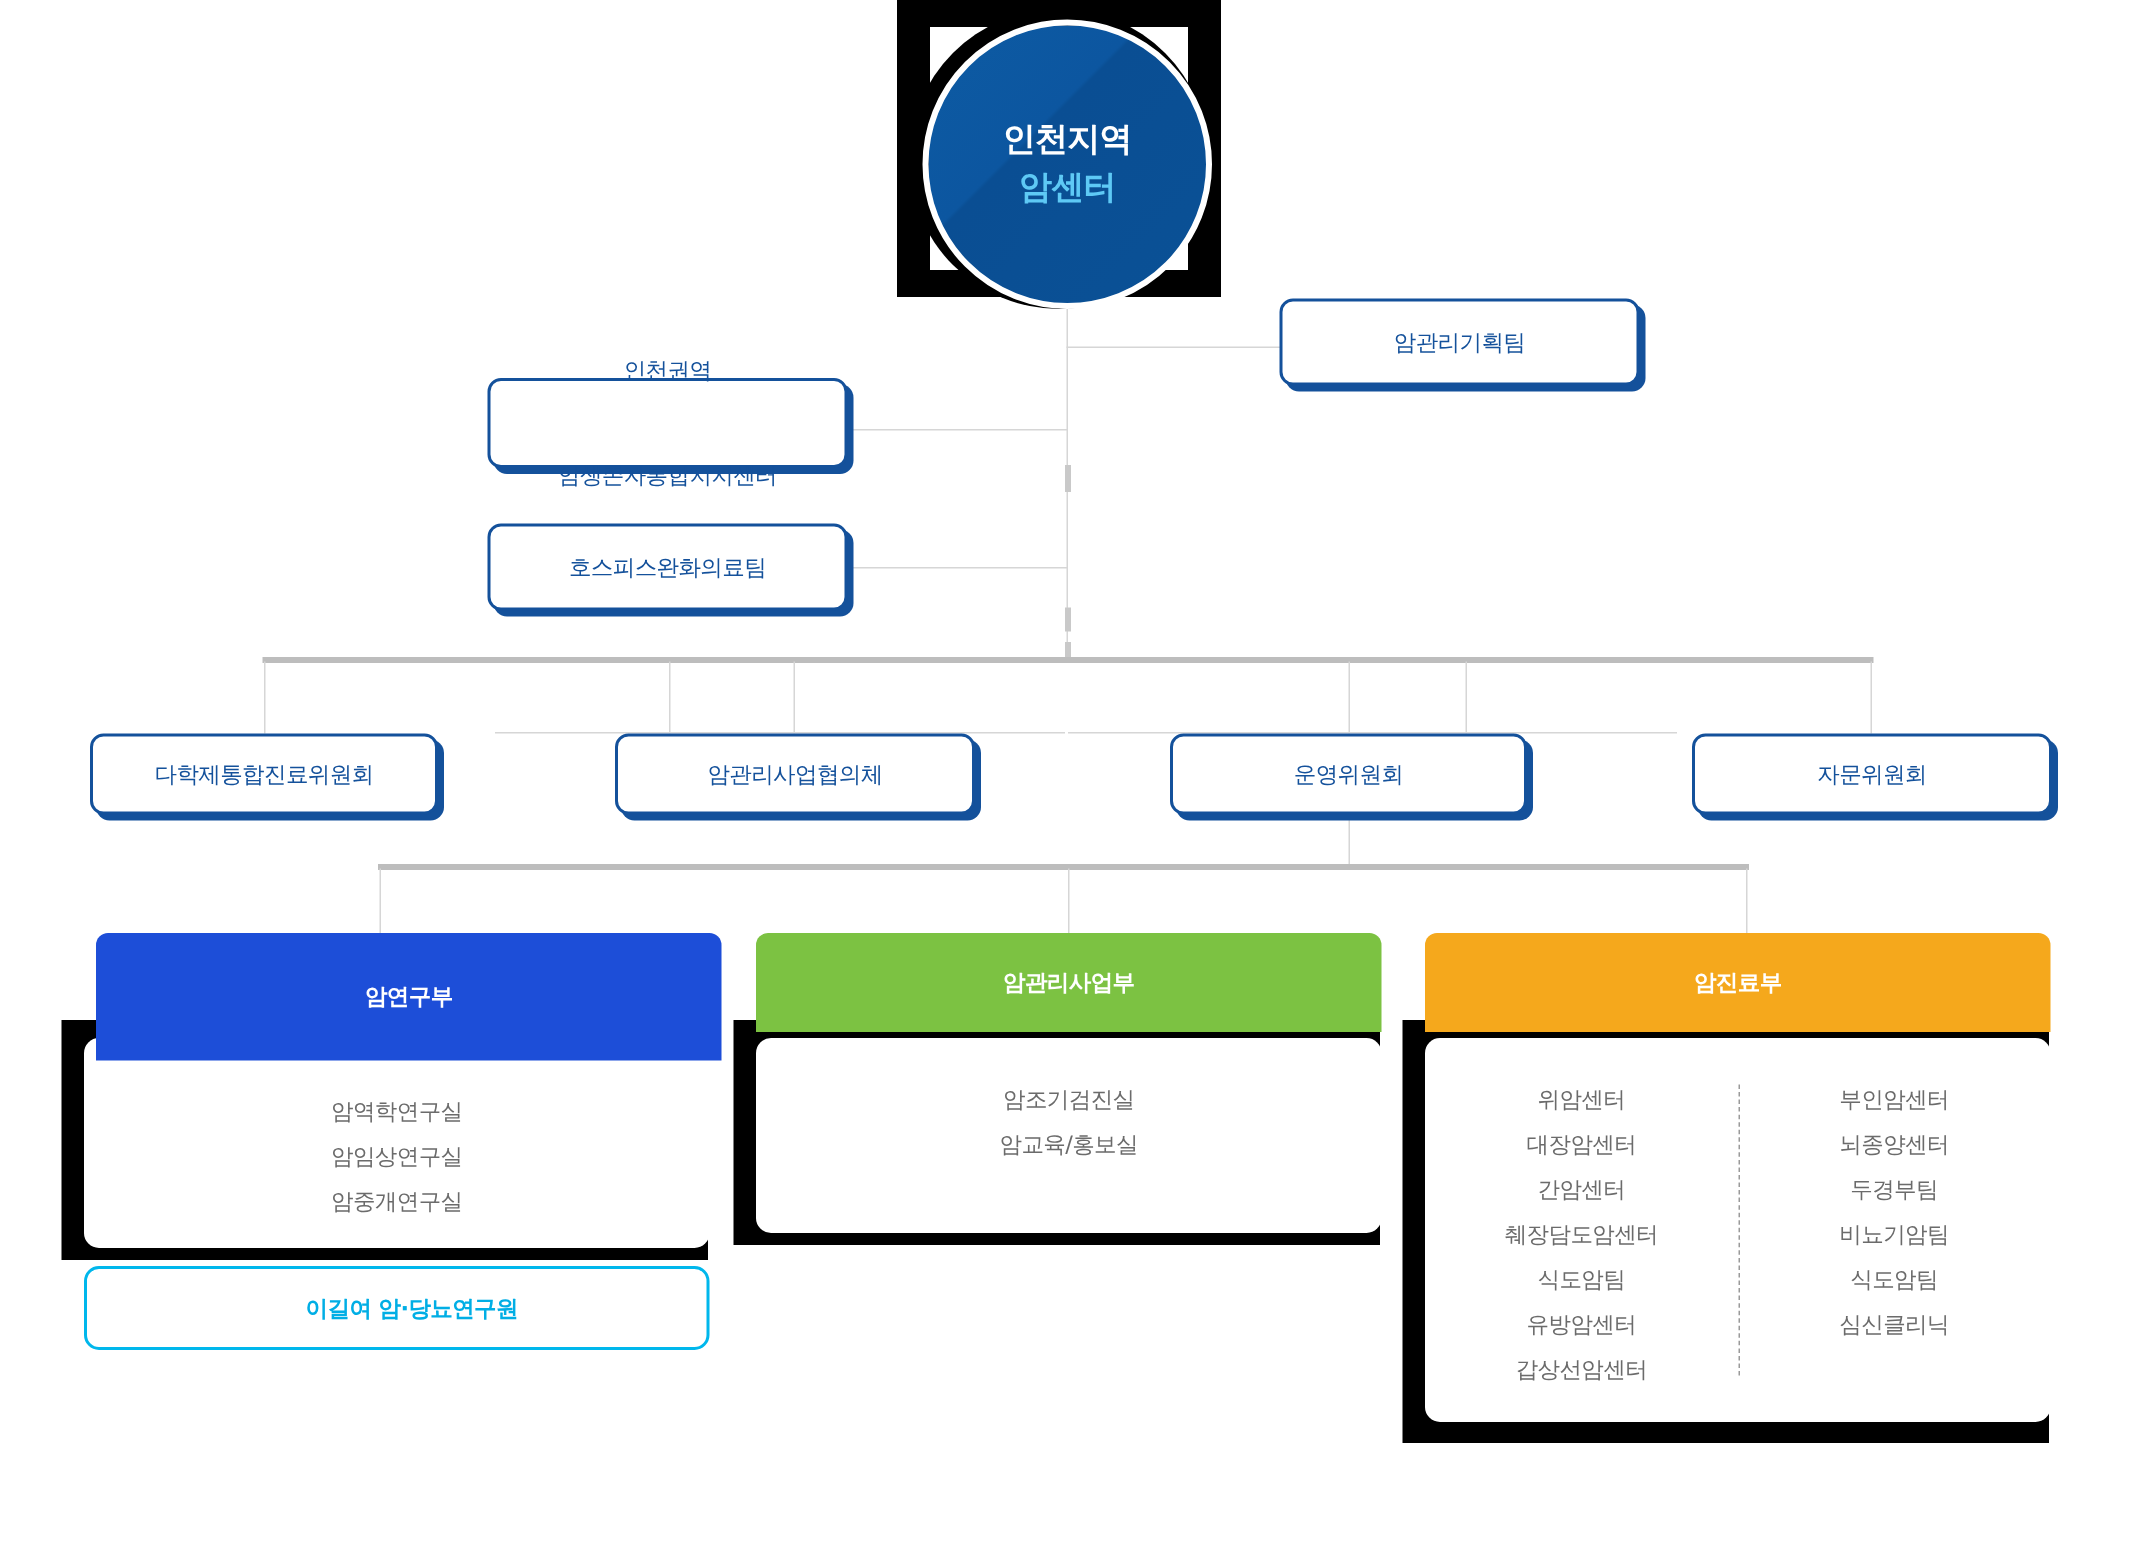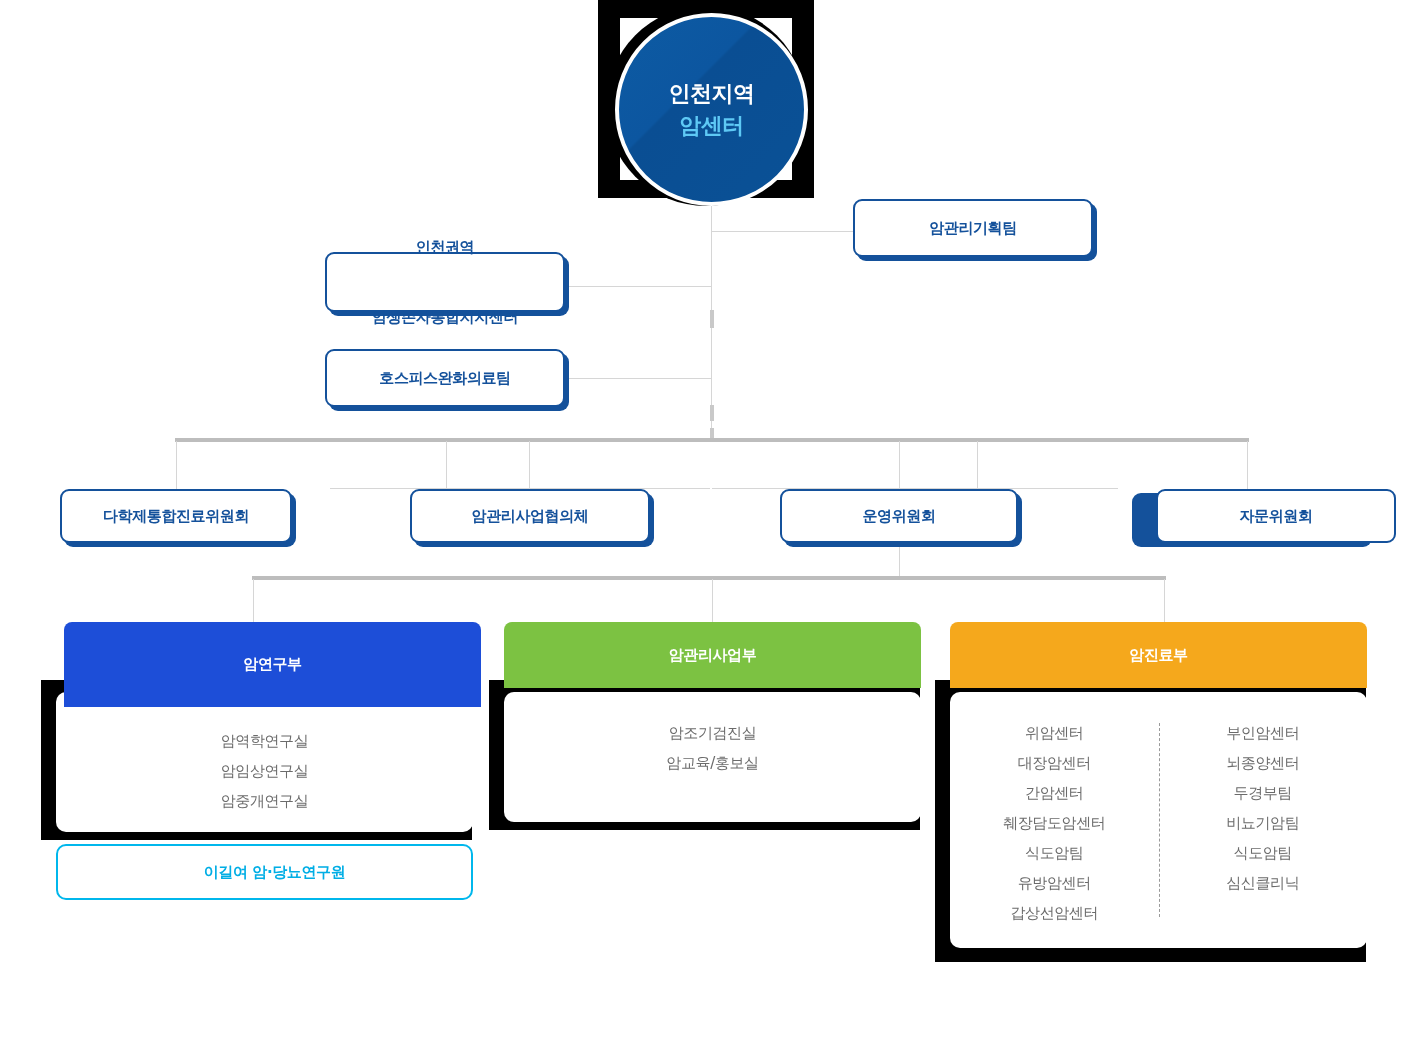--- a/index.html
+++ b/index.html
@@ -47,21 +47,21 @@
   
   .obox{
     position:absolute;
     box-sizing:border-box;
     background:#ffffff;
     border:2px solid #14519b;
     border-radius:9px;
     display:flex;align-items:center;justify-content:center;
     text-align:center;
     color:#14519b;
-    font-size:15px;font-weight:bold;line-height:1.5;
+    font-size:15px;font-weight:normal;line-height:1.5;
     letter-spacing:-0.4px;
     z-index:4;
   }
   .obox-shadow{
     position:absolute;
     background:#14519b;
     border-radius:9px;
     z-index:3;
   }
 
@@ -177,21 +177,21 @@
   <div class="obox" style="left:410px;top:489px;width:240px;height:54px;">
     <span>암관리사업협의체</span>
   </div>
 
   <div class="obox-shadow" style="left:784px;top:493px;width:238px;height:54px;"></div>
   <div class="obox" style="left:780px;top:489px;width:238px;height:54px;">
     <span>운영위원회</span>
   </div>
 
   <div class="obox-shadow" style="left:1132px;top:493px;width:240px;height:54px;"></div>
-  <div class="obox" style="left:1156px;top:489px;width:240px;height:54px;">
+  <div class="obox" style="left:1128px;top:489px;width:240px;height:54px;">
     <span>자문위원회</span>
   </div>
 
   <div class="line thin" style="left:899px;top:544px;width:1px;height:36px;"></div>
   <div class="line bus" style="left:252px;top:576px;width:914px;height:4px;"></div>
   <div class="line thin" style="left:253px;top:579px;width:1px;height:44px;"></div>
   <div class="line thin" style="left:712px;top:579px;width:1px;height:44px;"></div>
   <div class="line thin" style="left:1164px;top:579px;width:1px;height:44px;"></div>
 
   <div class="blk" style="left:41px;top:680px;width:431px;height:160px;border-radius:0;"></div>

